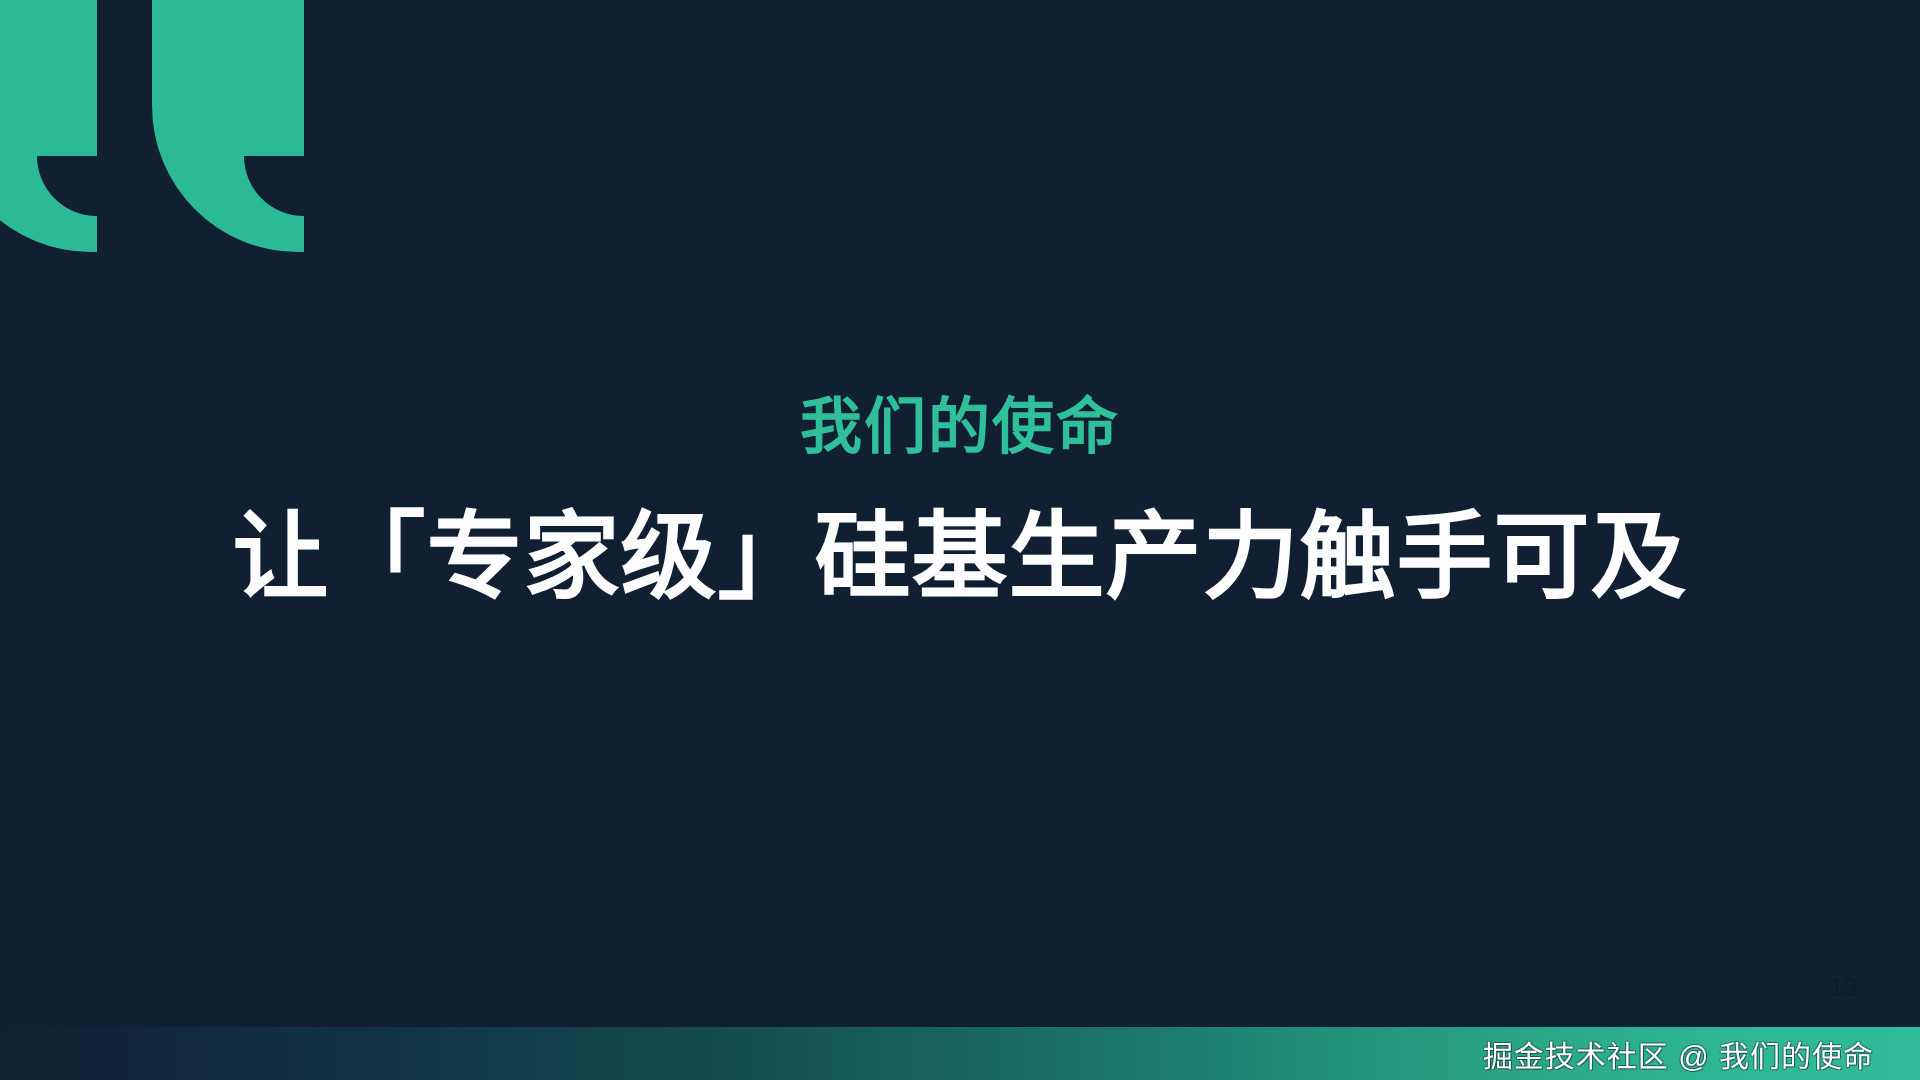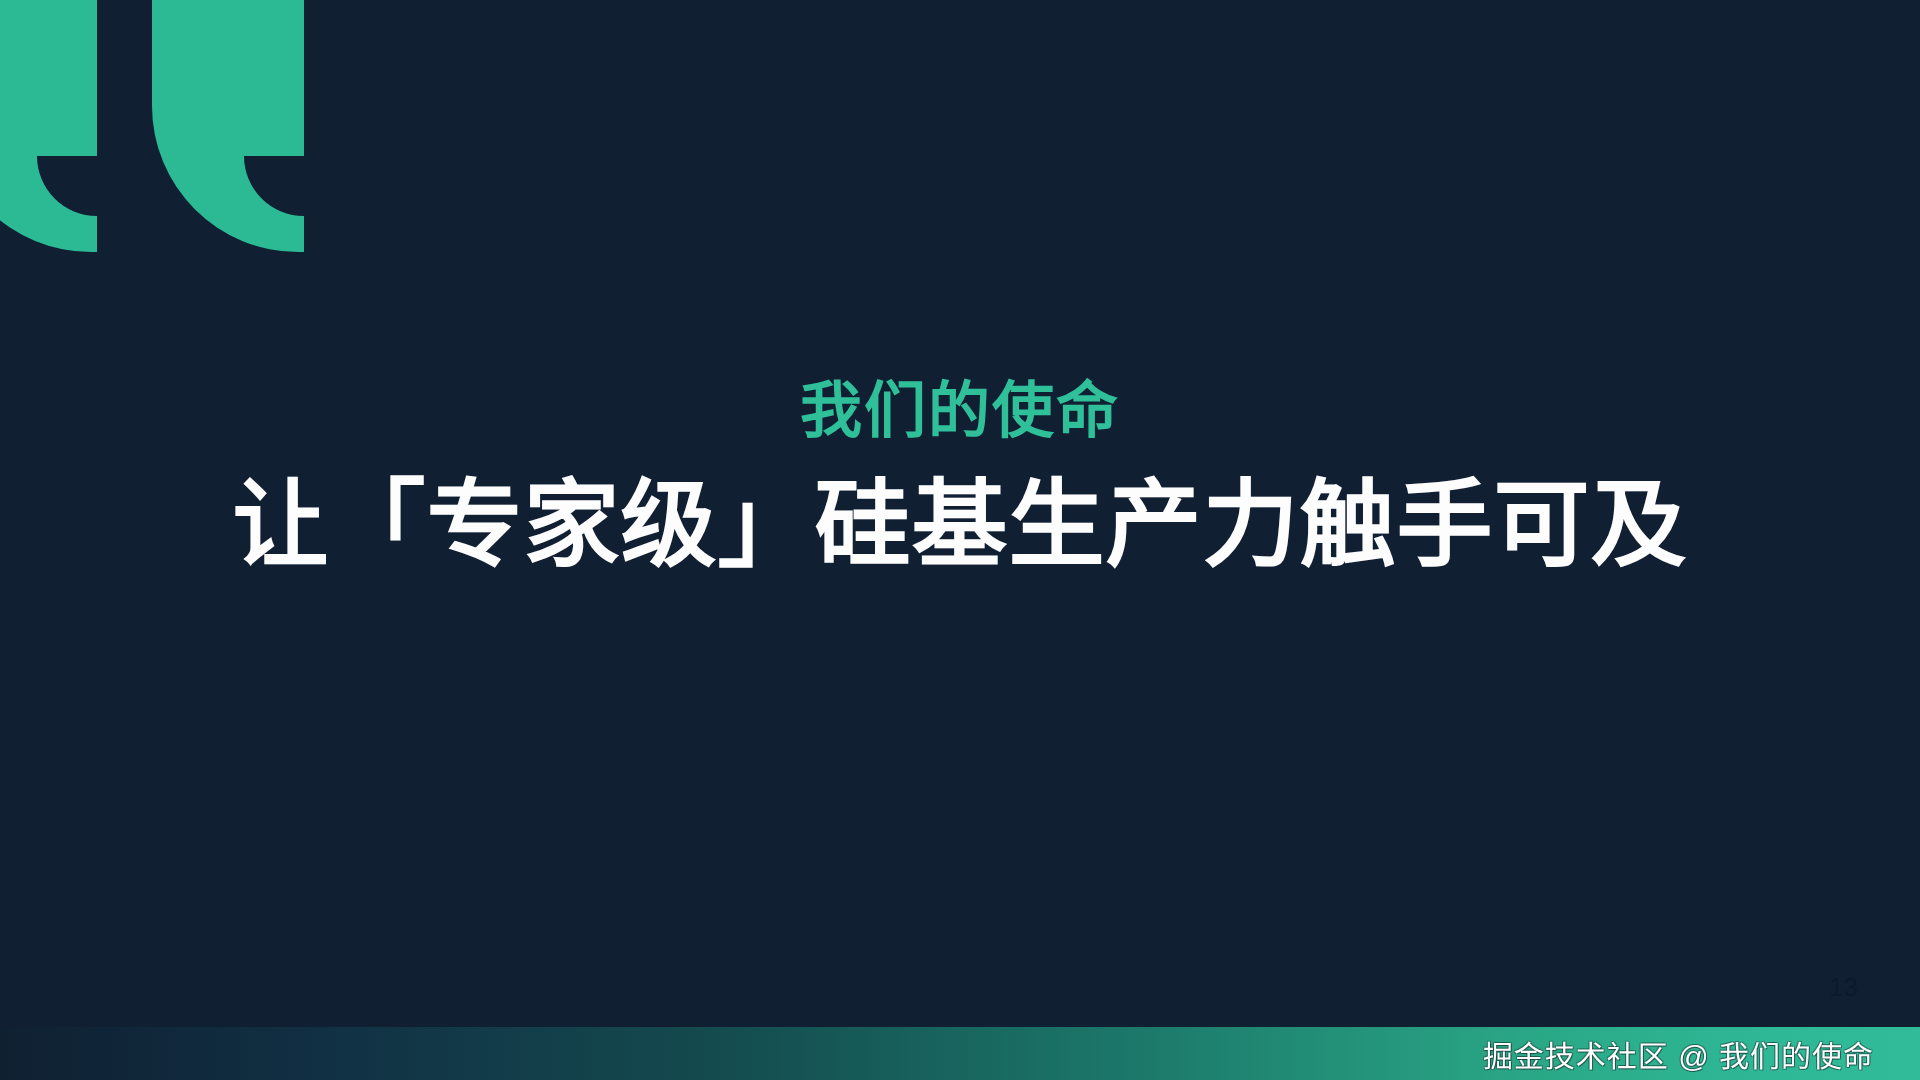--- a/index.html
+++ b/index.html
@@ -35,42 +35,42 @@
   .quote-mark svg {
     display: block;
     width: 100%;
     height: 100%;
   }
 
   
   .center-block {
     position: absolute;
     left: 0;
-    top: 0;
+    top: 16px;
     width: 1920px;
     height: 808px;
     display: flex;
     flex-direction: column;
     align-items: center;
     justify-content: flex-start;
   }
 
   .eyebrow {
     margin-top: 378px;
     font-size: 62px;
     line-height: 1.05;
     font-weight: 700;
     color: #2fbf99;
     letter-spacing: 2px;
     text-align: center;
     white-space: nowrap;
   }
 
   .headline {
-    margin-top: 28px;
+    margin-top: 44px;
     font-size: 96px;
     line-height: 1.12;
     font-weight: 700;
     color: #fdfdfd;
     letter-spacing: 1px;
     text-align: center;
     white-space: nowrap;
   }
 
   

